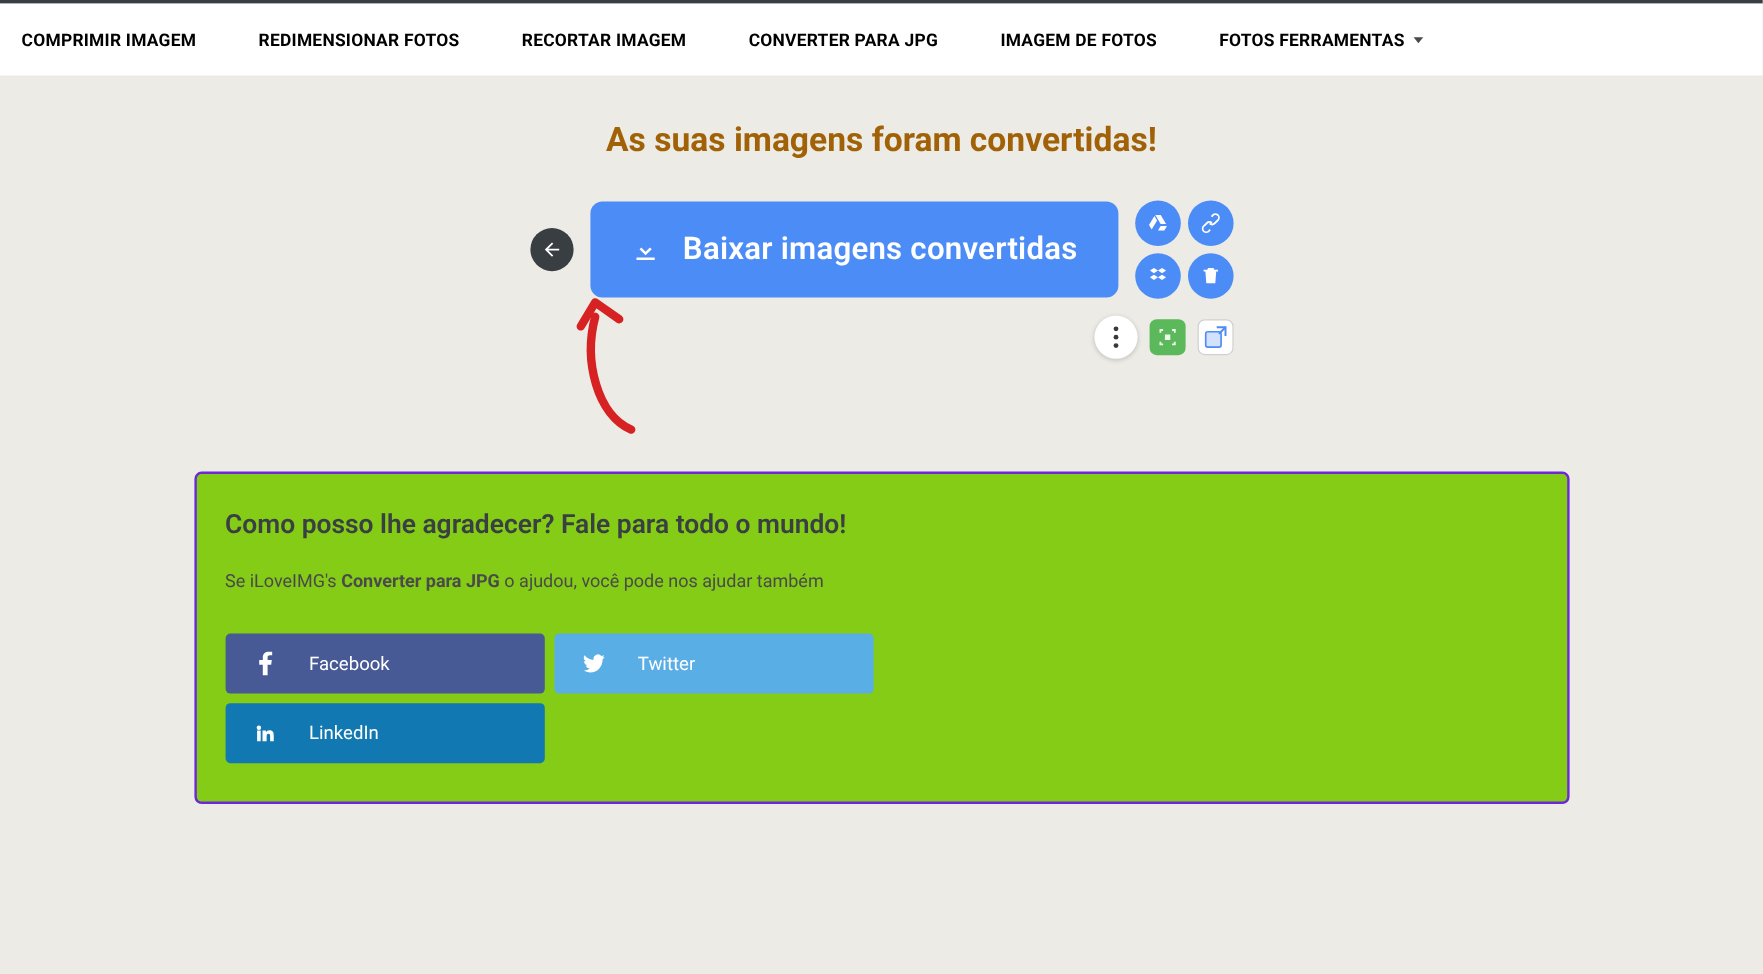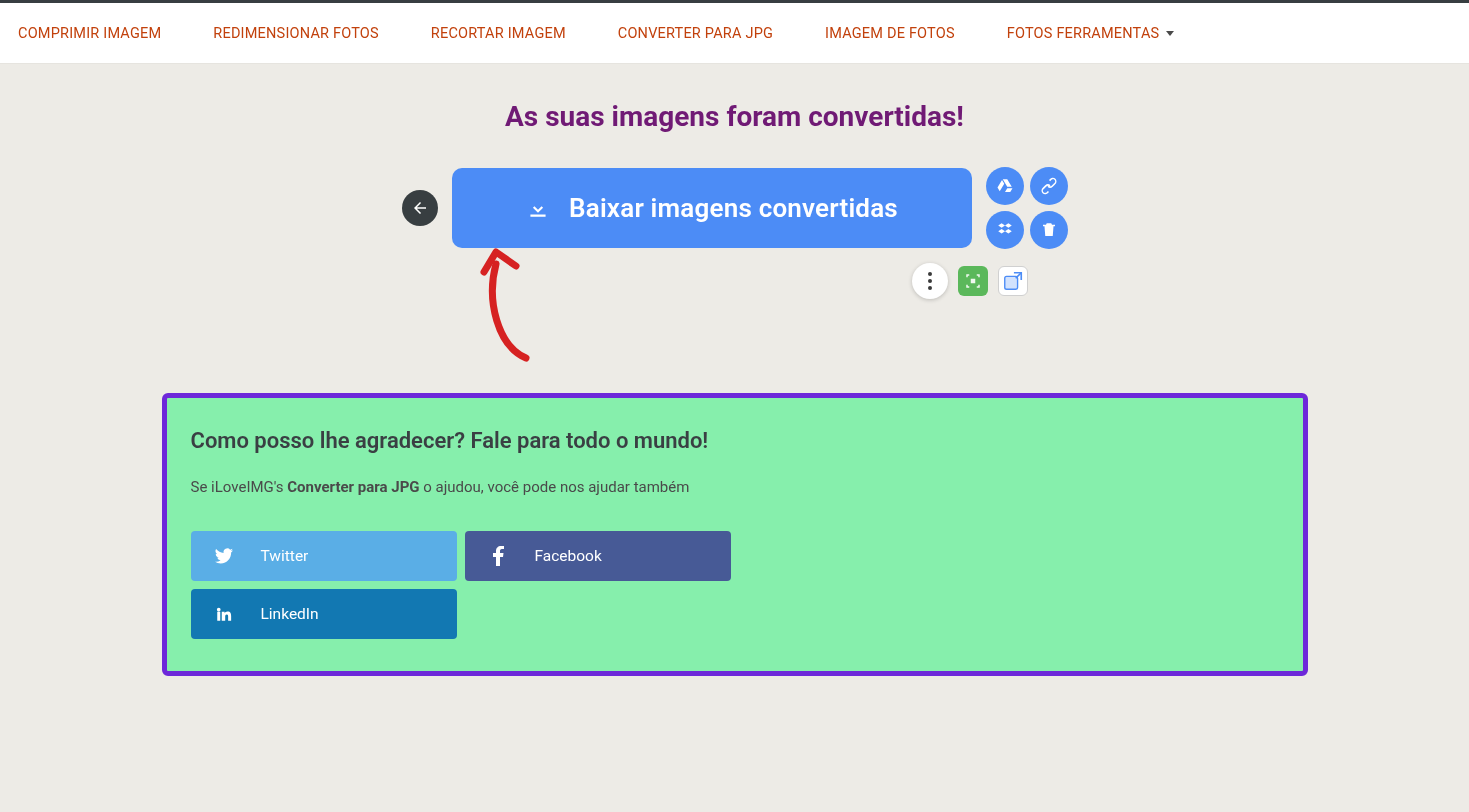--- a/index.html
+++ b/index.html
@@ -1,36 +1,36 @@
 <!DOCTYPE html>
 <html><head>
 <meta charset="utf-8">
 <style>
   *{box-sizing:border-box;margin:0;padding:0}
   body{font-family:-apple-system,BlinkMacSystemFont,"Segoe UI",Roboto,Helvetica,Arial,sans-serif;background:#edebe6;width:1469px;height:812px;overflow:hidden}
   .topbar{height:3px;background:#383e41}
   .nav{background:#fff;display:flex;align-items:center;height:61px;padding:0 18px;gap:52px;border-bottom:1px solid #e6e4df}
-  .nav-item{font-size:14.5px;font-weight:400;color:#c2410c;letter-spacing:.2px;cursor:pointer;display:flex;align-items:center;gap:5px}
+  .nav-item{font-size:14.5px;font-weight:700;color:#000000;letter-spacing:.2px;cursor:pointer;display:flex;align-items:center;gap:5px}
   .caret{display:inline-block;width:0;height:0;border-left:4px solid transparent;border-right:4px solid transparent;border-top:5px solid #4a4a4a;margin-left:2px}
   .content{padding-top:36px}
-  .headline{text-align:center;font-size:28px;font-weight:700;color:#701a75;margin-bottom:34px}
+  .headline{text-align:center;font-size:28px;font-weight:700;color:#a16207;margin-bottom:34px}
   .action-row{display:flex;align-items:center;justify-content:center;gap:14px}
   .back-btn{width:36px;height:36px;border-radius:50%;background:#383e41;display:flex;align-items:center;justify-content:center;cursor:pointer;flex:0 0 auto}
-  .download-btn{background:#4c8cf6;color:#fff;border-radius:10px;height:80px;width:520px;display:flex;align-items:center;justify-content:center;gap:18px;font-size:26px;font-weight:600;cursor:pointer;letter-spacing:.2px}
+  .download-btn{background:#4c8cf6;color:#fff;border-radius:10px;height:80px;width:440px;display:flex;align-items:center;justify-content:center;gap:18px;font-size:26px;font-weight:600;cursor:pointer;letter-spacing:.2px}
   .side-btns{display:grid;grid-template-columns:38px 38px;grid-template-rows:38px 38px;gap:6px}
   .circ-btn{width:38px;height:38px;border-radius:50%;background:#4c8cf6;display:flex;align-items:center;justify-content:center;cursor:pointer}
   .tool-row{display:flex;align-items:center;gap:10px;margin-top:14px;margin-left:470px}
   .tool-round{width:36px;height:36px;border-radius:50%;background:#fff;box-shadow:0 1px 4px rgba(0,0,0,.2);display:flex;align-items:center;justify-content:center;cursor:pointer}
   .tool-square{width:30px;height:30px;border-radius:6px;display:flex;align-items:center;justify-content:center;cursor:pointer}
   .tool-green{background:#5bb85b}
   .tool-img{background:#fff;border:1px solid #d0d0d0}
   .dot{width:4px;height:4px;border-radius:50%;background:#3a3a3a}
   .dots{display:flex;flex-direction:column;gap:3px}
   .annot{position:absolute;left:478px;top:246px;pointer-events:none}
-  .card{background:#86efac;border-radius:6px;margin:94px auto 0;width:1146px;padding:30px 24px 32px;border:5px solid #6d28d9}
+  .card{background:#84cc16;border-radius:6px;margin:94px auto 0;width:1146px;padding:30px 24px 32px;border:2px solid #6d28d9}
   .card-title{font-size:22px;font-weight:600;color:#3a3f43;margin-bottom:22px}
   .card-sub{font-size:15px;color:#4a4a4a;line-height:1.6;max-width:500px;margin-bottom:32px}
   .card-sub b{font-weight:700}
   .share-row{display:flex;gap:8px;flex-wrap:wrap}
   .share-btn{width:266px;height:50px;border-radius:4px;display:flex;align-items:center;padding-left:24px;gap:28px;color:#fff;font-size:15.5px;cursor:pointer}
   .fb{background:#475a96}
   .tw{background:#5aaee6}
   .li{background:#1278b2}
   .sicon{width:18px;height:18px;display:flex;align-items:center;justify-content:center}
 </style>
@@ -121,35 +121,35 @@
     <path d="M48 112 C 20 100, 8 55, 18 18" fill="none" stroke="#d62222" stroke-width="7" stroke-linecap="round"></path>
     <path d="M6 26 L18 6 L38 20" fill="none" stroke="#d62222" stroke-width="7" stroke-linecap="round" stroke-linejoin="round"></path>
   </svg>
 
   <div class="card">
     <div class="card-title">Como posso lhe agradecer? Fale para todo o mundo!</div>
     <div class="card-sub">
       <span>Se iLoveIMG's </span><b>Converter para JPG</b><span> o ajudou, você pode nos ajudar também</span>
     </div>
     <div class="share-row">
+      <div class="share-btn fb">
+        <span class="sicon">
+          <svg width="12" height="20" viewBox="0 0 12 20">
+              <path fill="#fff" d="M8 20V11h3l.5-4H8V5c0-1 .3-2 2-2h2V0H9C6 0 4 2 4 5v2H1v4h3v9h4z"></path>
+            </svg>
+        </span>
+        <span>Facebook</span>
+      </div>
       <div class="share-btn tw">
         <span class="sicon">
           <svg width="20" height="16" viewBox="0 0 24 20">
               <path fill="#fff" d="M24 2.4a10 10 0 0 1-2.8.8A5 5 0 0 0 23.3.4a10 10 0 0 1-3.1 1.2A5 5 0 0 0 11.5 6a14 14 0 0 1-10-5.2 5 5 0 0 0 1.5 6.7A5 5 0 0 1 1 7v.1a5 5 0 0 0 4 4.9 5 5 0 0 1-2.2.1 5 5 0 0 0 4.6 3.4A10 10 0 0 1 0 17.5 14 14 0 0 0 7.5 20c9 0 14-7.5 14-14v-.6A10 10 0 0 0 24 2.4z"></path>
             </svg>
         </span>
         <span>Twitter</span>
-      </div>
-      <div class="share-btn fb">
-        <span class="sicon">
-          <svg width="12" height="20" viewBox="0 0 12 20">
-              <path fill="#fff" d="M8 20V11h3l.5-4H8V5c0-1 .3-2 2-2h2V0H9C6 0 4 2 4 5v2H1v4h3v9h4z"></path>
-            </svg>
-        </span>
-        <span>Facebook</span>
       </div>
     </div>
     <div class="share-row" style="margin-top:8px">
       <div class="share-btn li">
         <span class="sicon">
           <svg width="18" height="18" viewBox="0 0 24 24">
               <path fill="#fff" d="M4.98 3.5a2.5 2.5 0 1 1 0 5 2.5 2.5 0 0 1 0-5zM3 9h4v12H3zM9 9h3.8v1.7h.1c.5-1 1.8-2 3.8-2 4 0 4.8 2.6 4.8 6V21h-4v-5.3c0-1.3 0-3-1.8-3s-2.1 1.4-2.1 2.9V21H9z"></path>
             </svg>
         </span>
         <span>LinkedIn</span>

